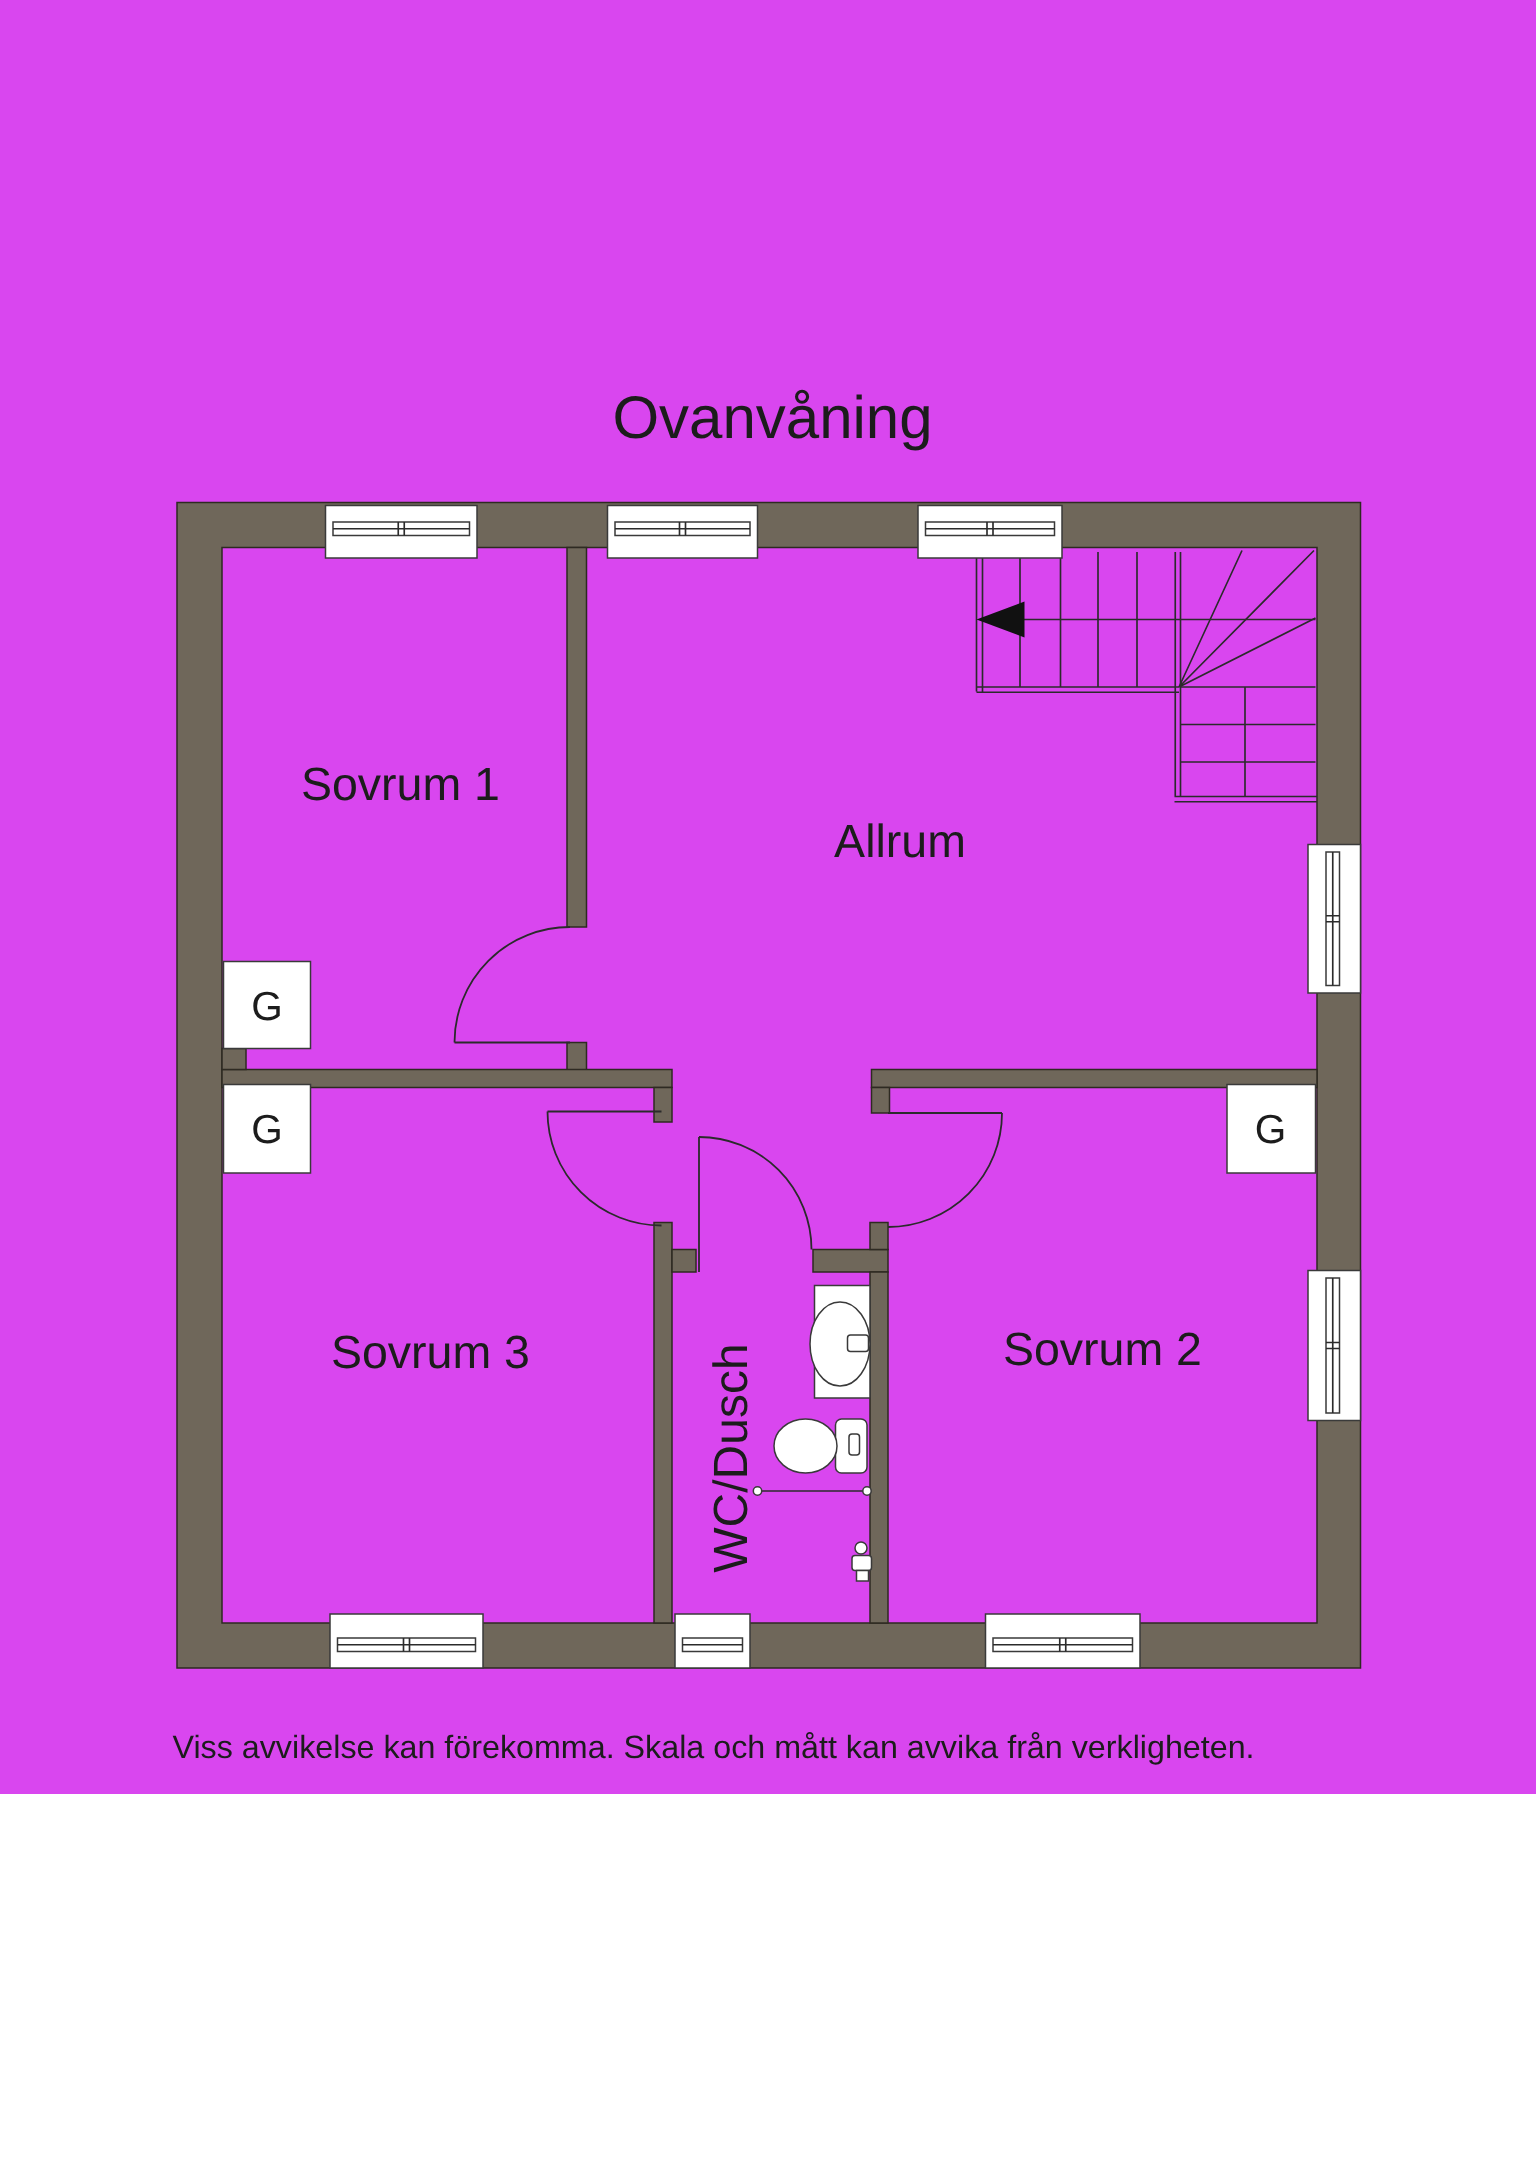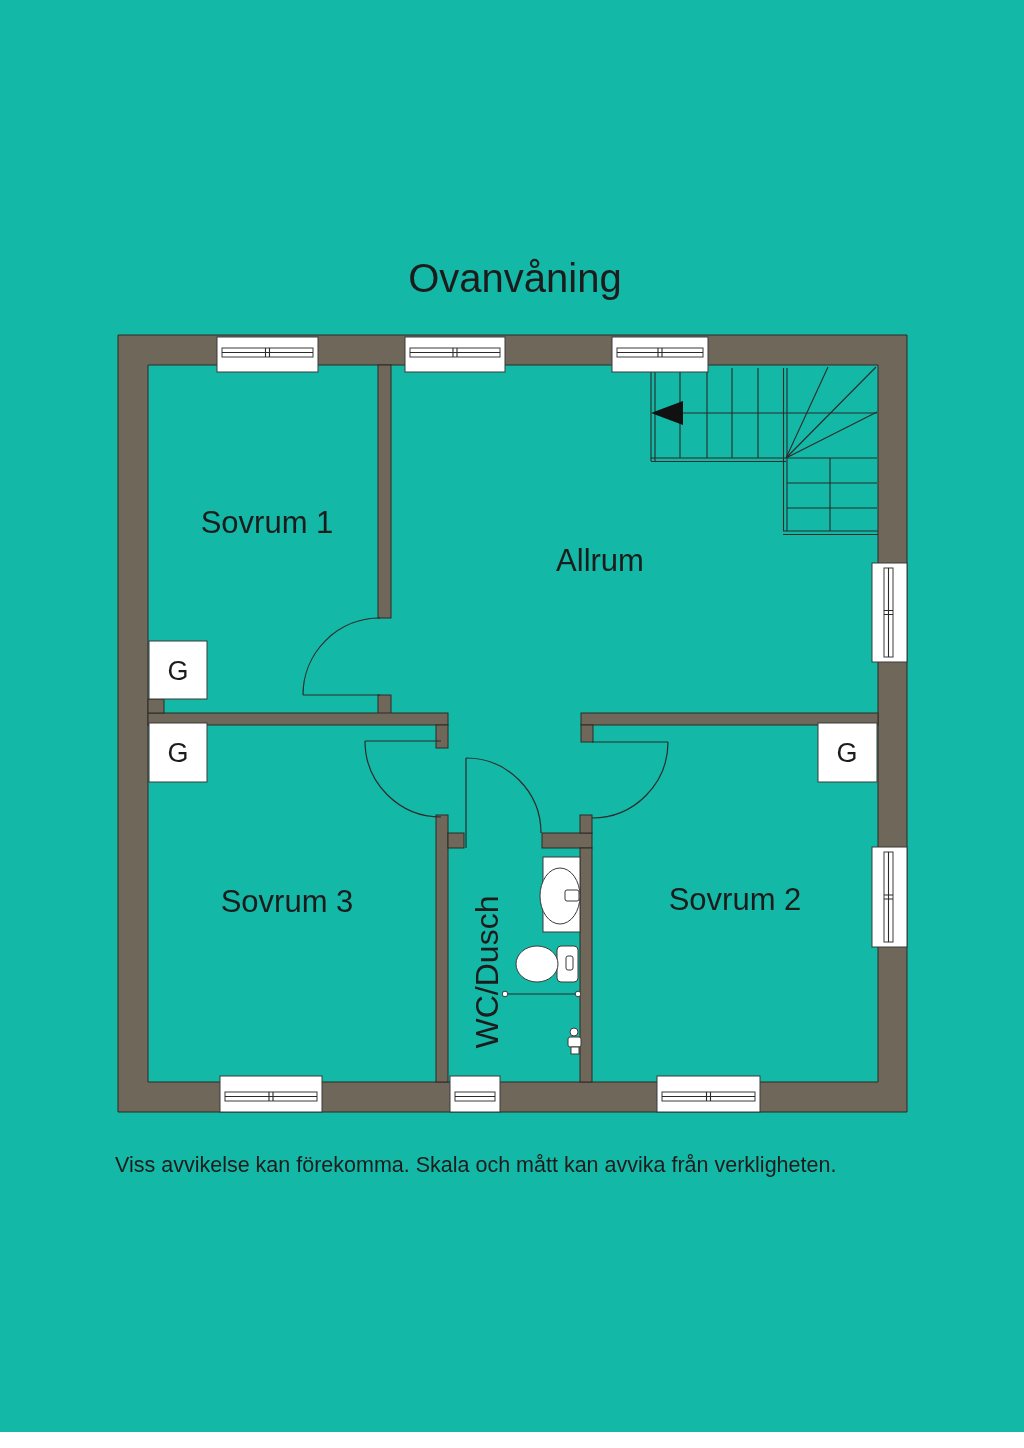--- a/index.html
+++ b/index.html
@@ -1,20 +1,20 @@
 <!DOCTYPE html>
 <html><head>
 <meta charset="utf-8">
 <style>
   html, body { margin: 0; padding: 0; background: #ffffff; }
   .page {
     position: relative;
     width: 1024px;
-    height: 1432px;
-    background: #14b8a6;
+    height: 1196px;
+    background: #d946ef;
     overflow: hidden;
   }
   svg { display: block; }
   text {
     fill: #1c1c1c;
     font-family: "Liberation Sans", "DejaVu Sans", sans-serif;
   }
   .title-text      { font-size: 40px; }
   .room-label      { font-size: 31px; }
   .room-label-vert { font-size: 32px; }

